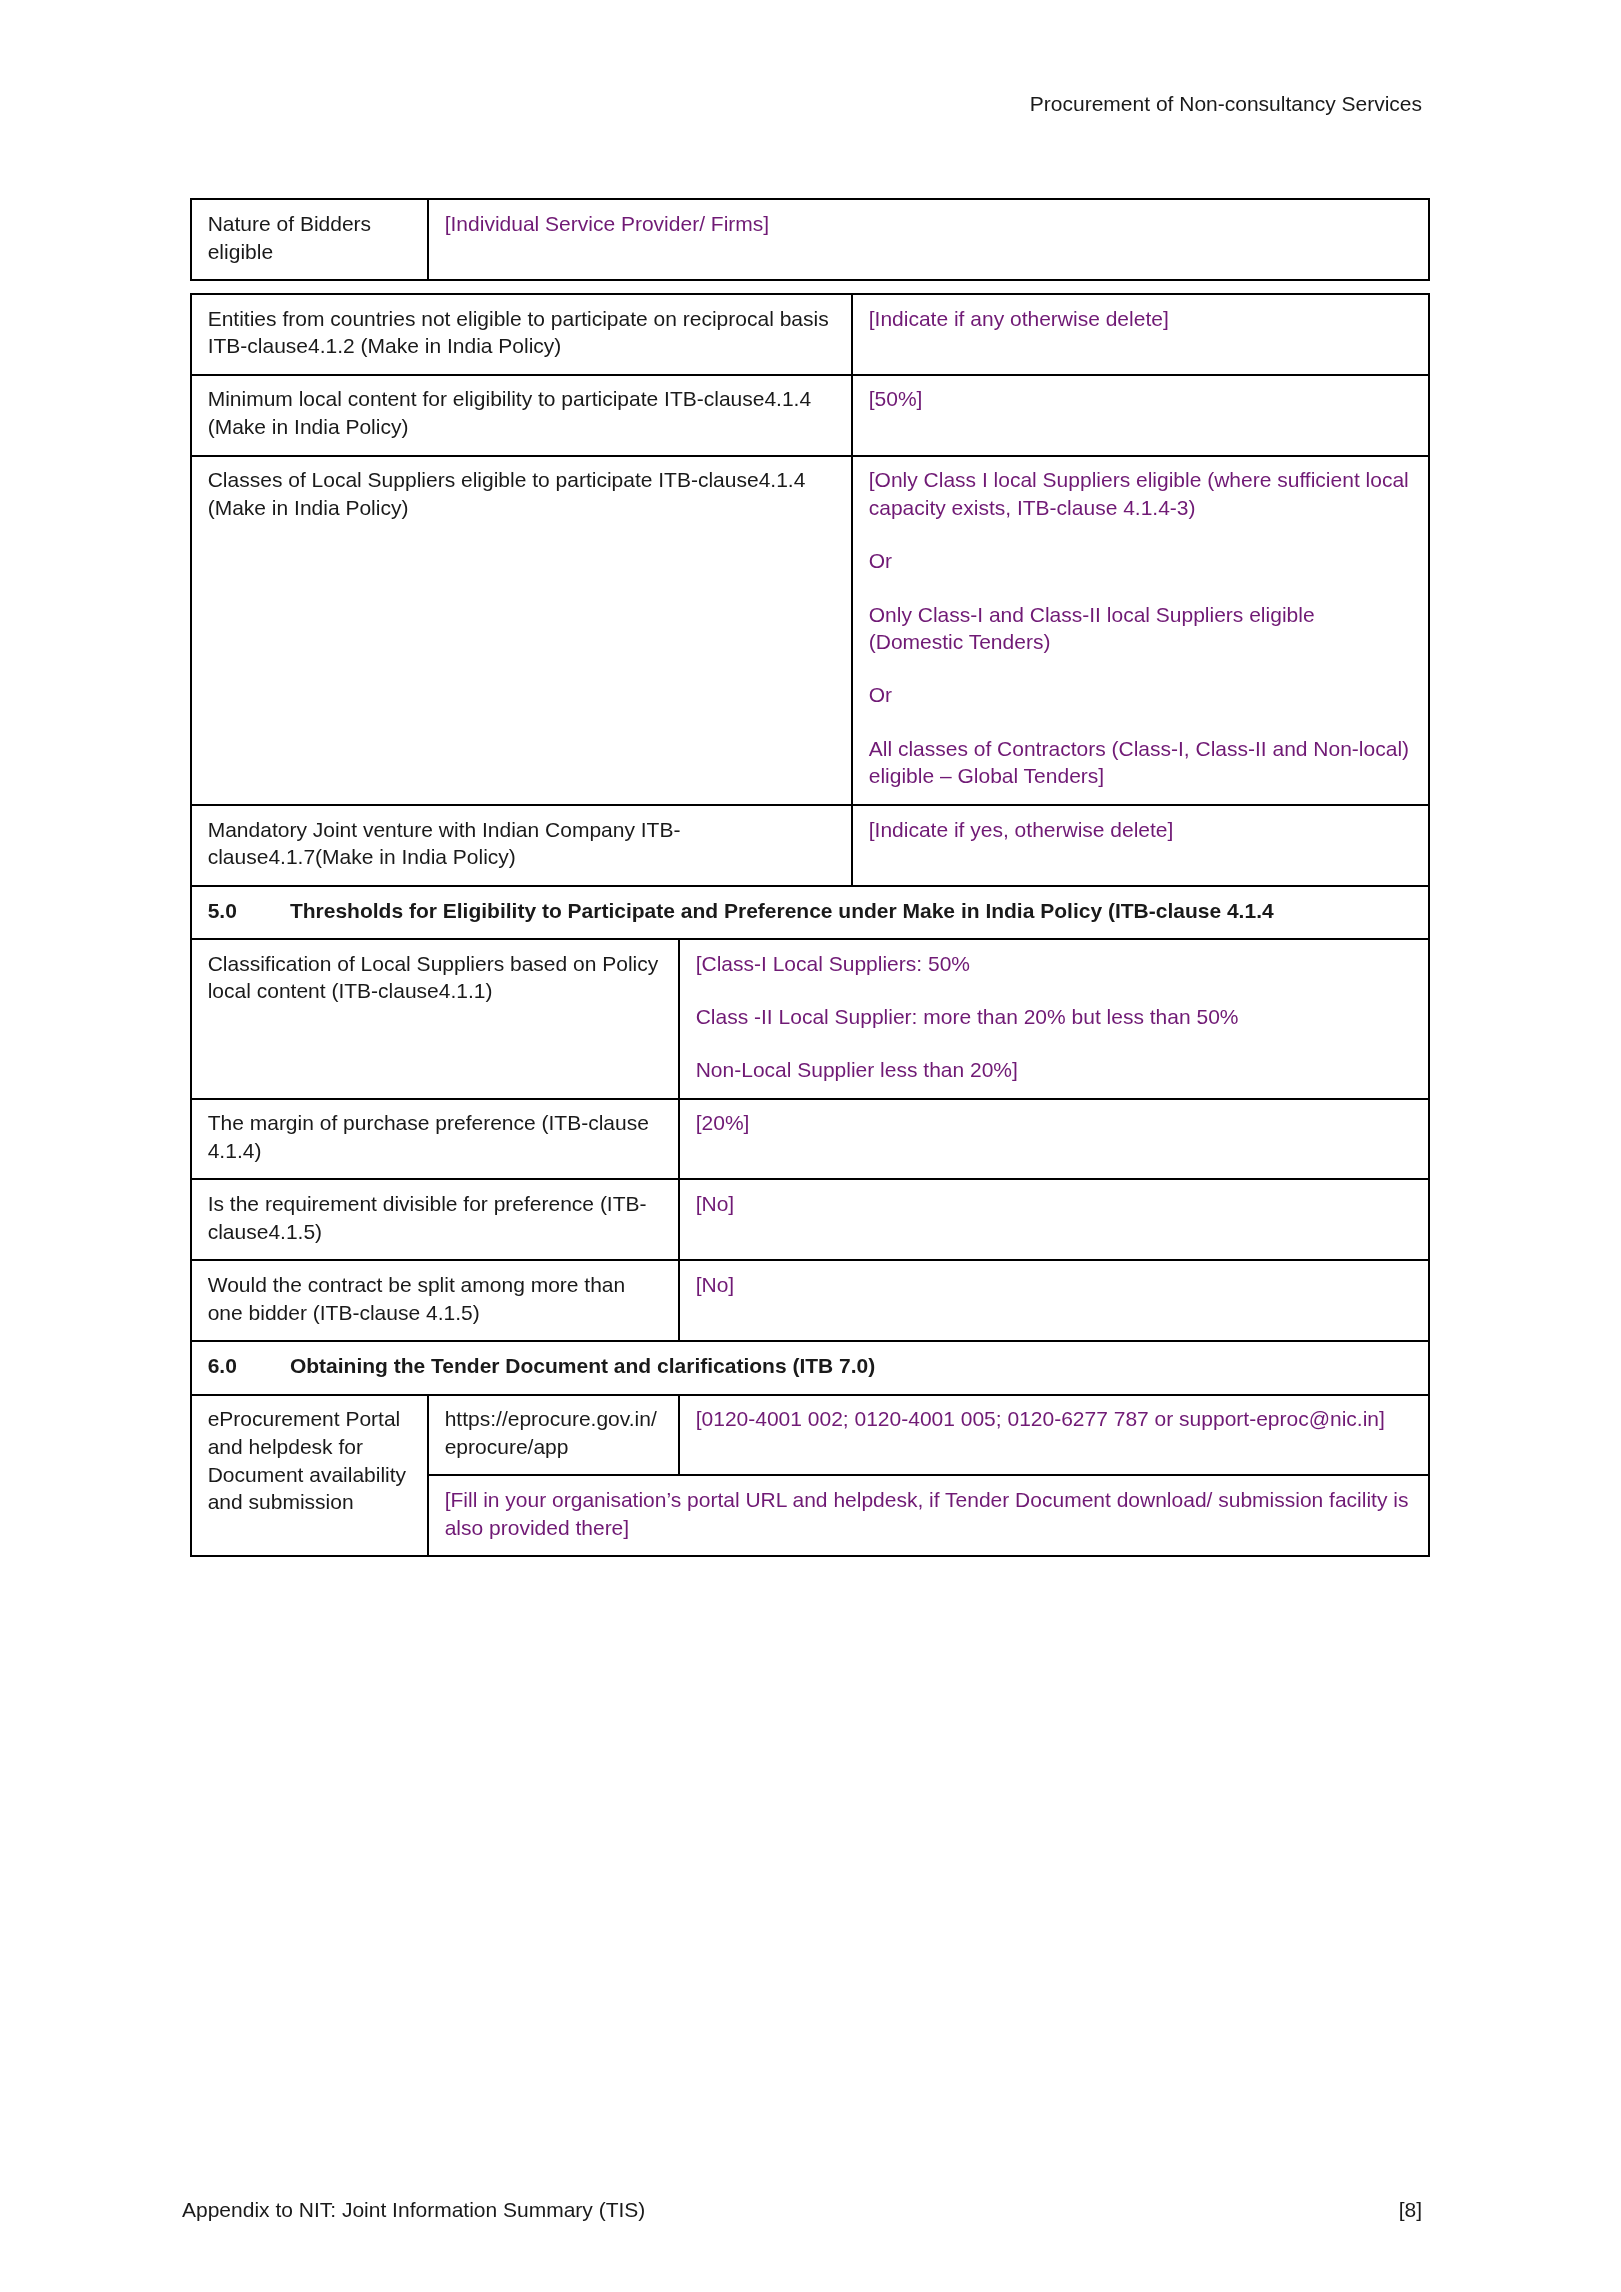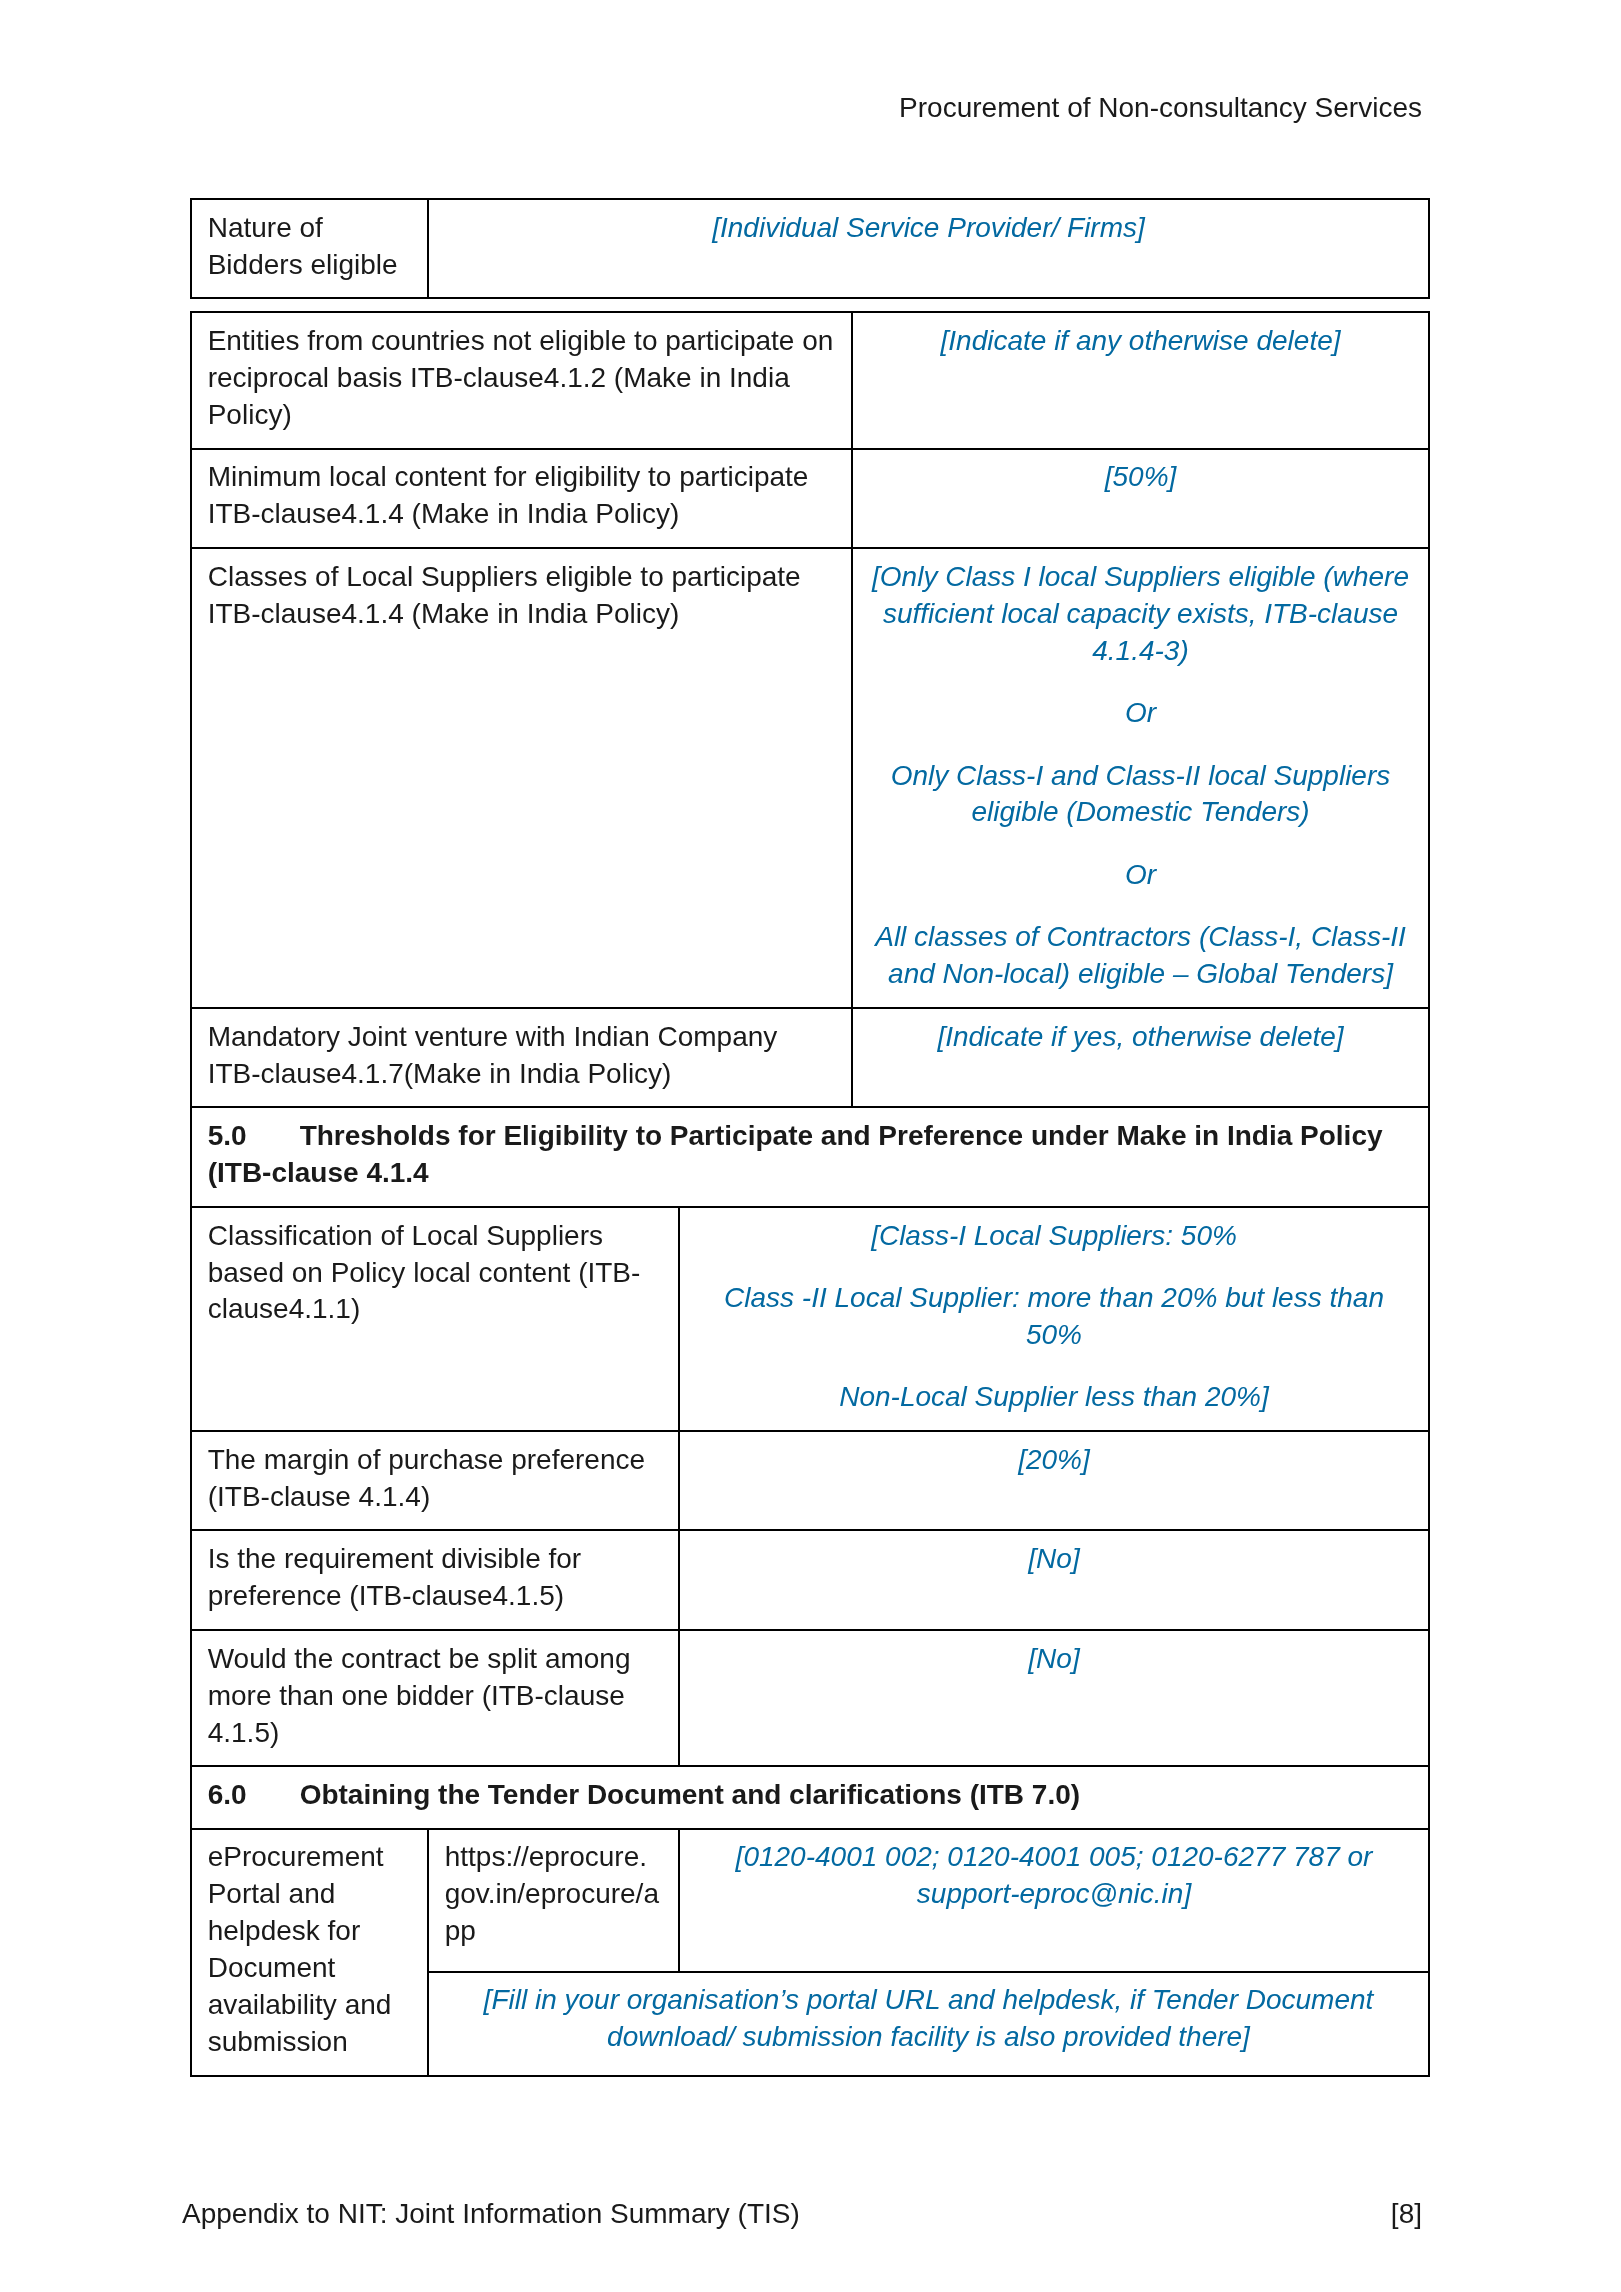--- a/index.html
+++ b/index.html
@@ -7,21 +7,21 @@
   body {
     font-family: "Liberation Sans", "DejaVu Sans", sans-serif;
     color: #1a1a1a;
   }
   .sheet {
     position: relative;
     width: 1621px;
     height: 2293px;
     background: #ffffff;
     overflow: hidden;
-    font-size: 28px;
+    font-size: 21px;
     line-height: 1.32;
   }
   .doc-header {
     position: absolute;
     top: 90px;
     left: 182px;
     width: 1240px;
     text-align: right;
     color: #1a1a1a;
   }
@@ -37,23 +37,21 @@
     border-collapse: collapse;
     table-layout: fixed;
   }
   .tbl td {
     border: 2px solid #000000;
     vertical-align: top;
     padding: 9.8px 15.7px 13.7px 15.7px;
   }
   .gap { height: 11.8px; }
   .value {
-    color: #0369a1;
-    font-style: italic;
-    text-align: center;
+    color: #701a75;
   }
   .value p { margin: 0 0 25.5px 0; }
   .value p:last-child { margin-bottom: 0; }
   .section-cell {
     font-weight: bold;
     padding: 12.7px 15.7px 14.7px 15.7px;
   }
   .sec-num { margin-right: 53px; }
   .url-cell { overflow-wrap: break-word; }
   .footer {

